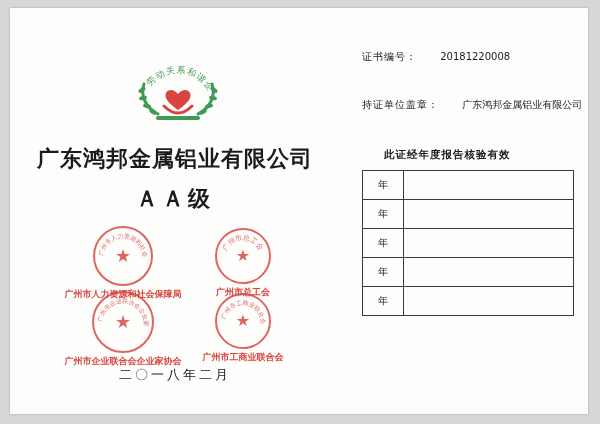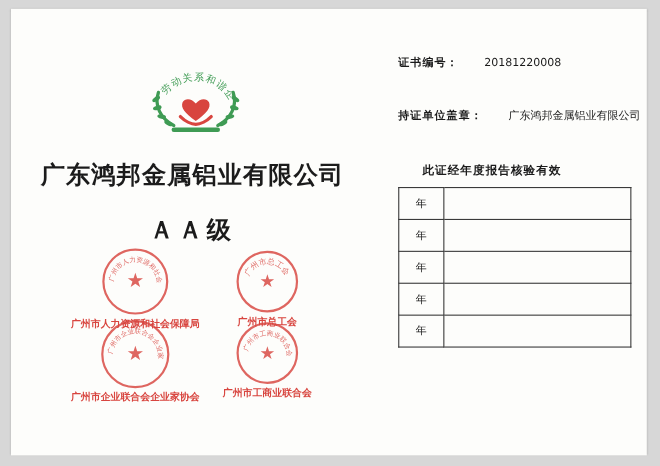--- a/index.html
+++ b/index.html
@@ -47,21 +47,21 @@
     text-align: center;
     font-size: 22px;
     font-weight: bold;
     color: #1b1b1b;
     letter-spacing: 1px;
     font-family: "DejaVu Sans", "Liberation Sans", sans-serif;
   }
   #cert-grade {
     position: absolute;
     left: 0;
-    top: 186px;
+    top: 176px;
     width: 330px;
     text-align: center;
     font-size: 22px;
     font-weight: bold;
     color: #1b1b1b;
     letter-spacing: 4px;
   }
 
   
   .stamp-group { position: absolute; }
@@ -117,21 +117,21 @@
     top: 0;
     width: 238px;
     height: 406px;
   }
   .field-row {
     position: absolute;
     font-size: 10px;
     color: #1b1b1b;
     white-space: nowrap;
   }
-  .field-label { font-weight: bold; letter-spacing: 1px; }
+  .field-label { font-weight: normal; letter-spacing: 1px; }
   .field-value { margin-left: 20px; font-weight: normal; }
   #field-cert-no { left: 12px; top: 42px; }
   #field-holder  { left: 12px; top: 90px; }
   #notice-line {
     position: absolute;
     left: 12px;
     top: 140px;
     font-size: 10.5px;
     font-weight: bold;
     color: #1b1b1b;
@@ -255,20 +255,21 @@
             <text font-size="6" fill="#d8453f" font-family="DejaVu Sans, sans-serif">
               <textPath href="#r3" startOffset="6%">广州市工商业联合会</textPath>
             </text>
           </svg>
           <span class="star" style="font-size:16px;">★</span>
         </div>
         <div class="stamp-caption">广州市工商业联合会</div>
       </div>
     </div>
 
+    <div id="date-line">二〇一八年二月</div>
   </div>
 
   <div id="right-panel">
 
     <div class="field-row" id="field-cert-no">
       <span class="field-label">证书编号：</span>
       <span class="field-value">20181220008</span>
     </div>
 
     <div class="field-row" id="field-holder">

